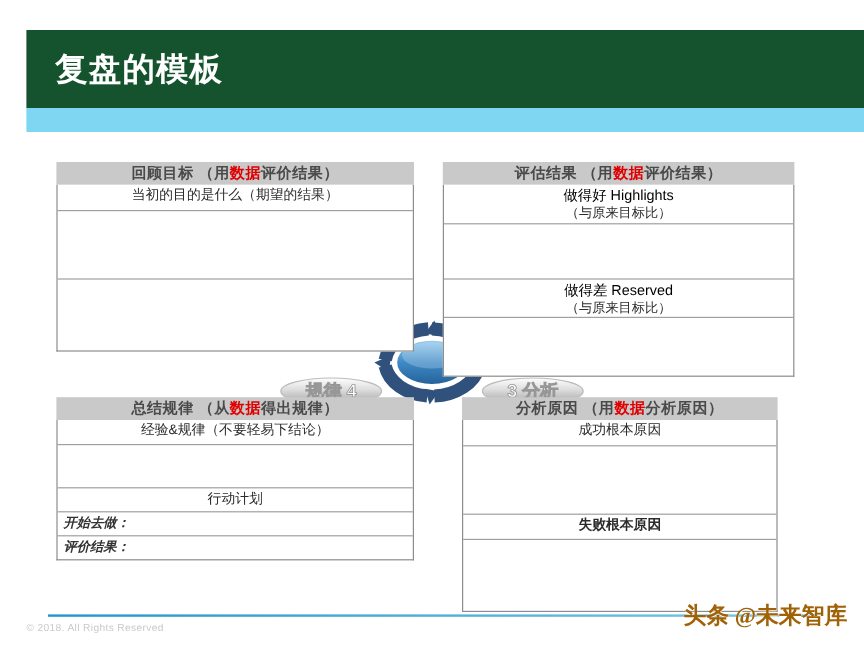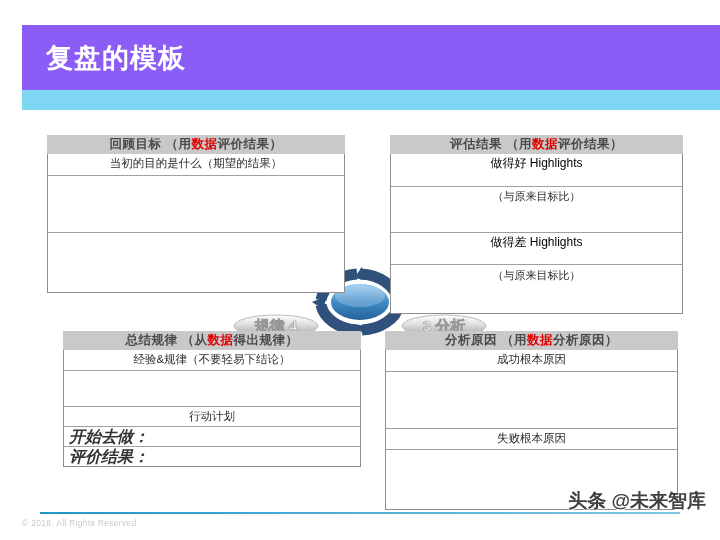--- a/index.html
+++ b/index.html
@@ -7,21 +7,21 @@
     width:720px;height:540px;
     background:#ffffff;
     font-family:"Liberation Sans","DejaVu Sans",sans-serif;
     overflow:hidden;position:relative;
   }
   .slide{position:absolute;inset:0;background:#fff;}
 
   
   .banner{
     position:absolute;left:22px;top:25px;width:698px;height:65px;
-    background:#8b5cf6;
+    background:#14532d;
   }
   .banner-title{
     position:absolute;left:24px;top:50%;transform:translateY(-50%);
     color:#ffffff;font-size:27px;font-weight:bold;letter-spacing:1px;
     white-space:nowrap;
   }
   .banner-strip{
     position:absolute;left:22px;top:90px;width:698px;height:20px;
     background:#7fd6f2;
   }
@@ -58,38 +58,39 @@
     color:#2b2b2b;
     display:flex;
     flex-direction:column;
     align-items:center;
     justify-content:flex-start;
     padding-top:2px;
   }
   .tbl .row:first-child{border-top:none;}
   .tbl .row.blank{padding:0;}
   .tbl .row.lead{text-align:right;align-items:flex-start;padding-left:5px;
-    font-style:italic;font-weight:bold;font-size:16px;color:#333;}
+    font-style:italic;font-weight:bold;font-size:11px;color:#333;}
   .tbl .row .ln1{line-height:15px;}
-  .tbl .row .ln2{line-height:14px;font-size:11px;margin-top:18px;}
+  .tbl .row .ln2{line-height:14px;font-size:11px;}
   .tbl .row.strong .ln1{font-weight:normal;color:#000;font-size:12px;}
 
   
   .foot-line{
     position:absolute;left:40px;top:512px;width:640px;height:2px;
     background:linear-gradient(to right,#2196c9,#7ec8e3);
   }
   .copyright{
     position:absolute;left:22px;top:518px;
     font-size:8.5px;color:#c9c9c9;letter-spacing:.3px;
   }
   .watermark{
-    position:absolute;right:14px;top:488px;
-    font-size:19px;color:#404040;font-weight:bold;white-space:nowrap;
+    position:absolute;right:14px;top:500px;
+    font-size:19px;color:#a16207;font-weight:bold;white-space:nowrap;
     text-shadow:0 1px 0 #fff;
+    font-family:Liberation Serif, serif;
   }
 </style>
 </head>
 <body>
 
 <div class="slide">
 
   <div class="banner">
     <div class="banner-title">复盘的模板</div>
   </div>
@@ -147,63 +148,63 @@
     <div class="hdr"><span>回顾目标 （用</span><span class="hl">数据</span><span>评价结果）</span></div>
     <div class="body">
         <div class="row" style="height: 21px;">
           <div class="ln1">当初的目的是什么（期望的结果）</div>
         </div>
         <div class="row blank" style="height: 57px;"></div>
         <div class="row blank" style="height: 60px;"></div>
       </div>
   </div>
 
-  <div class="tbl" id="q1" style="left:390px;top:135px;width:293px;">
+  <div class="tbl" id="q1" style="left:369px;top:135px;width:293px;">
     <div class="hdr"><span>评估结果 （用</span><span class="hl">数据</span><span>评价结果）</span></div>
     <div class="body">
         <div class="row strong" style="height: 32px;">
           <div class="ln1">做得好 Highlights</div>
           <div class="ln2">（与原来目标比）</div>
         </div>
         <div class="row blank" style="height: 46px;"></div>
         <div class="row strong" style="height: 32px;">
-          <div class="ln1">做得差 Highlights</div>
+          <div class="ln1">做得差 Reserved</div>
           <div class="ln2">（与原来目标比）</div>
         </div>
         <div class="row blank" style="height: 49px;"></div>
       </div>
   </div>
 
-  <div class="tbl" id="q2" style="left:47px;top:331px;width:298px;margin-left:16px;">
+  <div class="tbl" id="q2" style="left:47px;top:331px;width:298px;">
     <div class="hdr"><span>总结规律 （从</span><span class="hl">数据</span><span>得出规律）</span></div>
     <div class="body">
         <div class="row" style="height: 20px;">
           <div class="ln1">经验&amp;规律（不要轻易下结论）</div>
         </div>
         <div class="row blank" style="height: 36px;"></div>
         <div class="row" style="height: 20px;">
           <div class="ln1">行动计划</div>
         </div>
         <div class="row lead" style="height: 20px;">
           <div class="ln1">开始去做：</div>
         </div>
         <div class="row lead" style="height: 20px;">
           <div class="ln1">评价结果：</div>
         </div>
       </div>
   </div>
 
-  <div class="tbl" id="q3" style="left:385px;top:331px;width:293px;">
+  <div class="tbl" id="q3" style="left:385px;top:331px;width:263px;">
     <div class="hdr"><span>分析原因 （用</span><span class="hl">数据</span><span>分析原因）</span></div>
     <div class="body">
         <div class="row" style="height: 21px;">
           <div class="ln1">成功根本原因</div>
         </div>
         <div class="row blank" style="height: 57px;"></div>
-        <div class="row" style="height: 21px;">
+        <div class="row" style="height: 21px; font-weight: bold;">
           <div class="ln1">失败根本原因</div>
         </div>
         <div class="row blank" style="height: 60px;"></div>
       </div>
   </div>
 
   <div class="foot-line"></div>
   <div class="copyright">© 2018. All Rights Reserved</div>
   <div class="watermark">头条 @未来智库</div>
 

